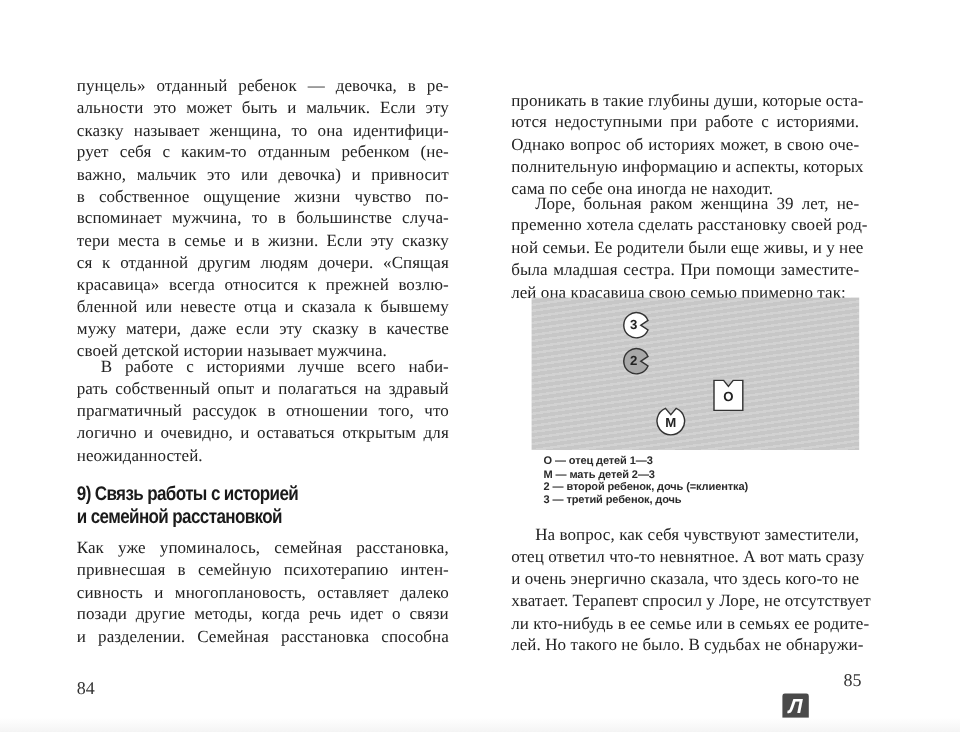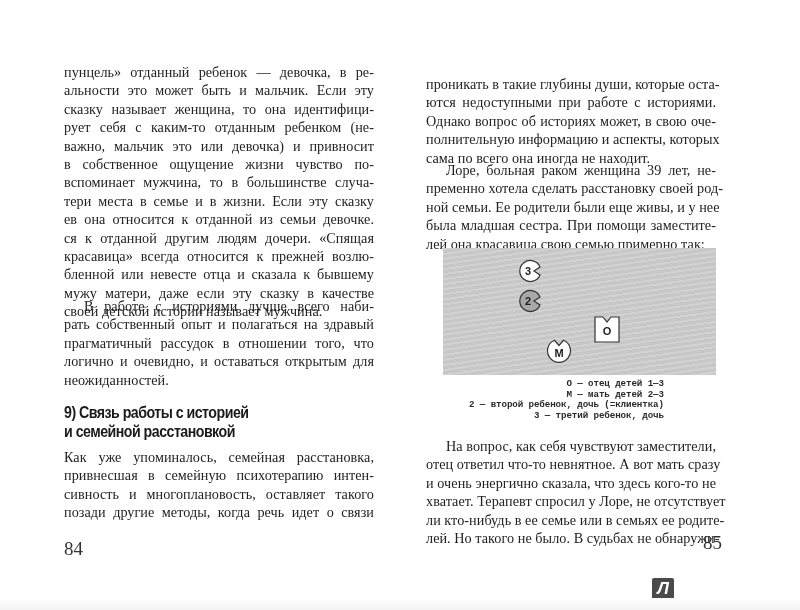--- a/index.html
+++ b/index.html
@@ -36,46 +36,45 @@
     font-family: "Liberation Sans", "DejaVu Sans", sans-serif;
     font-weight: bold;
     font-size: 16.5px; line-height: 19px;
     letter-spacing: -0.6px;
     transform: scaleX(0.86); transform-origin: left top;
     color: #1a1a1a;
   }
   .heading span { display: block; white-space: nowrap; }
 
   .page-number {
-    position: absolute; font-size: 19px; color: #333;
+    position: absolute; font-size: 15px; color: #333; margin-top: 28px;
   }
 
   .diagram {
     position: absolute; left: 443px; top: 248px;
     width: 273px; height: 127px;
     background: #cfcfcf;
     background-image:
       repeating-linear-gradient(172deg, rgba(255,255,255,0.06) 0 2px, rgba(0,0,0,0.04) 2px 5px);
   }
   .figure {
     position: absolute;
     font-family: "Liberation Sans", "DejaVu Sans", sans-serif;
     font-weight: bold; font-size: 11px; color: #222;
     display: flex; align-items: center; justify-content: center;
   }
   .figure svg { position: absolute; left: 0; top: 0; }
   .figure span { position: relative; }
 
   .legend {
-    position: absolute; left: 469px; top: 379px;
-    font-family: Liberation Mono, monospace;
+    position: absolute; left: 453px; top: 379px;
+    font-family: Liberation Sans, sans-serif;
     font-weight: bold; font-size: 9.2px; line-height: 10.6px;
     color: #2a2a2a;
     letter-spacing: -0.1px;
-    text-align: right;
   }
   .legend div { white-space: nowrap; }
 
   .logo {
     position: absolute; left: 652px; top: 578px;
     width: 22px; height: 22px;
     background: #4a4a4a; border-radius: 2px;
     color: #fff;
     font-family: "Liberation Sans", "DejaVu Sans", sans-serif;
     font-weight: bold; font-style: italic;
@@ -92,21 +91,20 @@
 <div class="page page-left">
   <div class="col col-left" style="top:63px">
     <span class="line">пунцель» отданный ребенок — девочка, в ре-</span>
     <span class="line">альности это может быть и мальчик. Если эту</span>
     <span class="line">сказку называет женщина, то она идентифици-</span>
     <span class="line">рует себя с каким-то отданным ребенком (не-</span>
     <span class="line">важно, мальчик это или девочка) и привносит</span>
     <span class="line">в собственное ощущение жизни чувство по-</span>
     <span class="line">вспоминает мужчина, то в большинстве случа-</span>
     <span class="line">тери места в семье и в жизни. Если эту сказку</span>
-    <span class="line">ев она относится к отданной из семьи девочке.</span>
     <span class="line">ся к отданной другим людям дочери. «Спящая</span>
     <span class="line">красавица» всегда относится к прежней возлю-</span>
     <span class="line">бленной или невесте отца и сказала к бывшему</span>
     <span class="line">мужу матери, даже если эту сказку в качестве</span>
     <span class="line last">своей детской истории называет мужчина.</span>
   </div>
 
   <div class="col col-left" style="top:297px">
     <span class="line indent">В работе с историями лучше всего наби-</span>
     <span class="line">рать собственный опыт и полагаться на здравый</span>
@@ -116,34 +114,35 @@
   </div>
 
   <div class="heading">
     <span>9) Связь работы с историей</span>
     <span>и семейной расстановкой</span>
   </div>
 
   <div class="col col-left" style="top:448px">
     <span class="line">Как уже упоминалось, семейная расстановка,</span>
     <span class="line">привнесшая в семейную психотерапию интен-</span>
-    <span class="line">сивность и многоплановость, оставляет такого</span>
+    <span class="line">сивность и многоплановость, оставляет далеко</span>
     <span class="line">позади другие методы, когда речь идет о связи</span>
+    <span class="line">и разделении. Семейная расстановка способна</span>
   </div>
 
   <div class="page-number" style="left:64px; top:538px">84</div>
 </div>
 
 <div class="page page-right">
   <div class="col col-right" style="top:75px">
     <span class="line">проникать в такие глубины души, которые оста-</span>
     <span class="line">ются недоступными при работе с историями.</span>
     <span class="line">Однако вопрос об историях может, в свою оче-</span>
     <span class="line">полнительную информацию и аспекты, которых</span>
-    <span class="line last">сама по всего она иногда не находит.</span>
+    <span class="line last">сама по себе она иногда не находит.</span>
   </div>
 
   <div class="col col-right" style="top:161px">
     <span class="line indent">Лоре, больная раком женщина 39 лет, не-</span>
     <span class="line">пременно хотела сделать расстановку своей род-</span>
     <span class="line">ной семьи. Ее родители были еще живы, и у нее</span>
     <span class="line">была младшая сестра. При помощи заместите-</span>
     <span class="line last">лей она красавица свою семью примерно так:</span>
   </div>
 

